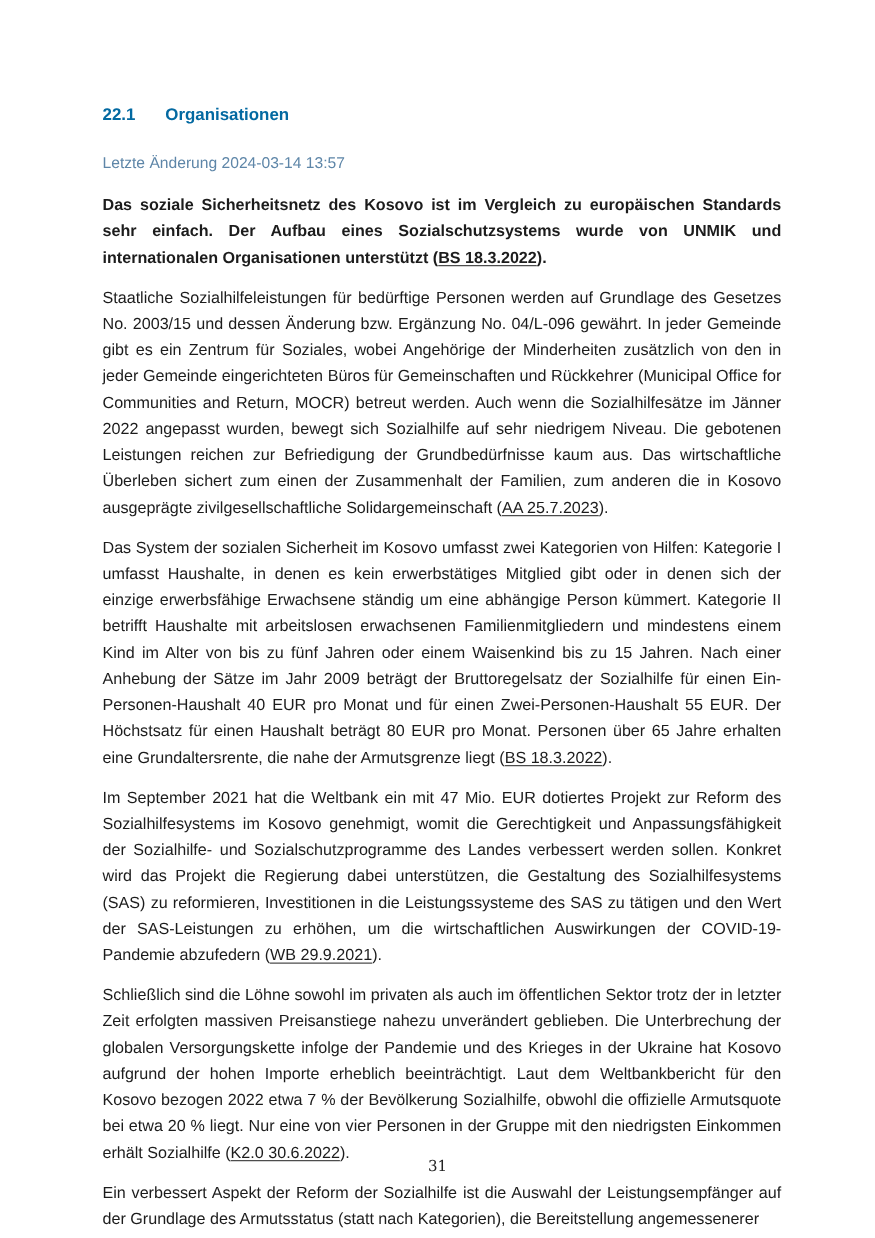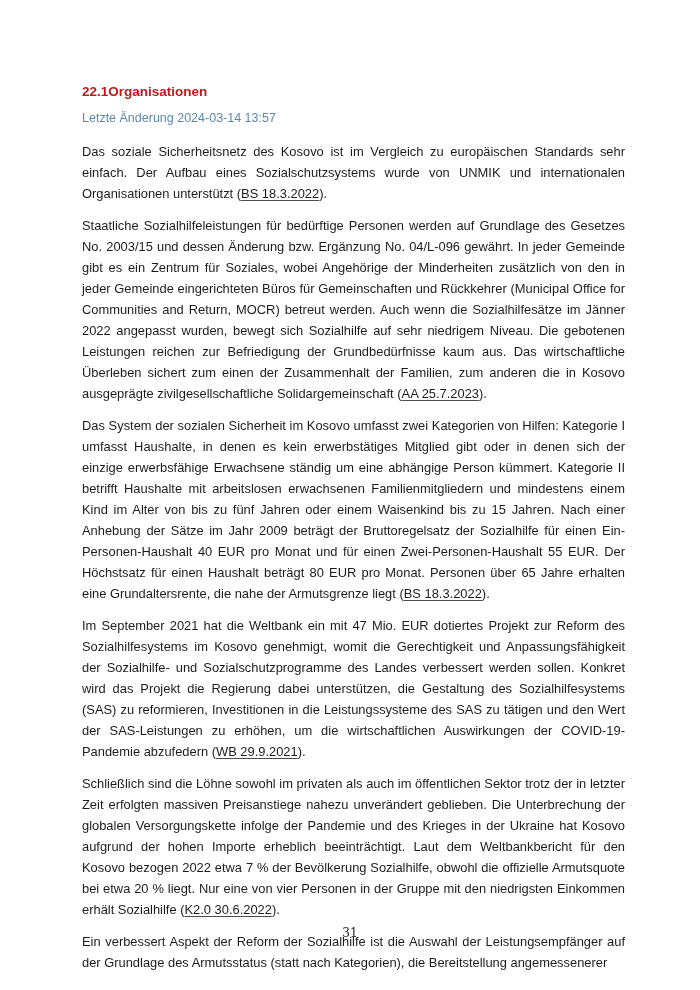--- a/index.html
+++ b/index.html
@@ -16,45 +16,46 @@
     overflow: hidden;
   }
   .content {
     position: absolute;
     left: 82px;
     top: 84px;
     width: 543px;
   }
   .heading {
     display: flex;
-    gap: 0;
+    gap: 24px;
     margin: 0;
-    color: #b91c1c;
+    color: #0369a1;
     font-size: 13.5px;
     font-weight: bold;
     line-height: 16px;
   }
   .subtitle {
-    margin-top: 10px;
+    margin-top: 22px;
     color: #5e86a8;
     font-size: 12.5px;
     line-height: 16px;
   }
   .para {
     margin: 11px 0 0 0;
     padding: 0;
     text-align: justify;
     font-size: 12.9px;
     line-height: 21px;
     color: #1c1c1c;
     hyphens: auto;
     -webkit-hyphens: auto;
   }
   .para.first {
     margin-top: 15px;
+    font-weight: bold;
   }
   .ref-link {
     text-decoration: underline;
     text-decoration-color: #4d4d4d;
     text-underline-offset: 2px;
     color: inherit;
     cursor: pointer;
   }
   .footer {
     position: absolute;

